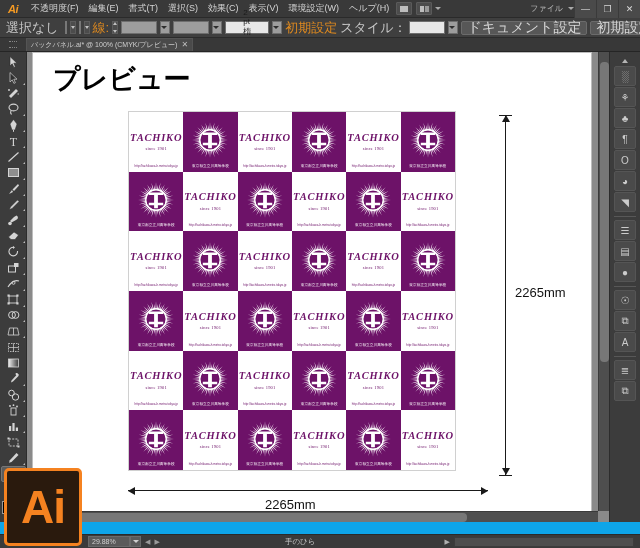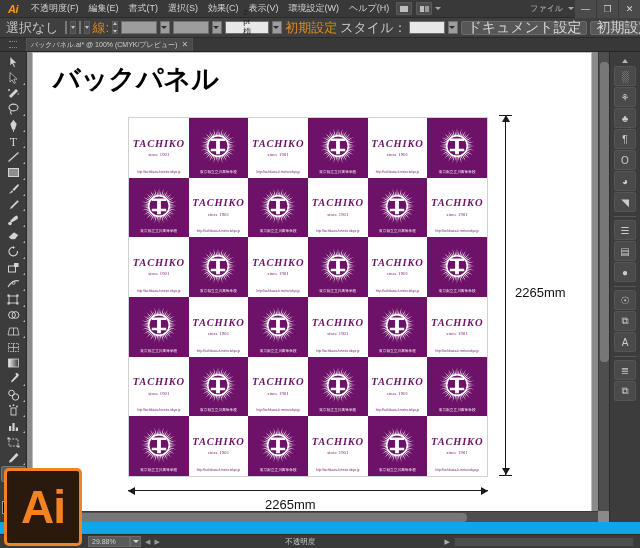--- a/index.html
+++ b/index.html
@@ -291,22 +291,22 @@
     font-family: "Liberation Serif", "DejaVu Serif", serif;
     font-size: 27px;
     font-weight: bold;
     color: #000;
     letter-spacing: 0px;
   }
 
   
   .pattern {
     position: absolute;
-    left: 95px; top: 64px;
-    width: 360px; height: 360px;
+    left: 95px; top: 58px;
+    width: 328px; height: 360px;
     display: grid;
     grid-template-columns: repeat(6, 1fr);
     grid-template-rows: repeat(6, 1fr);
     border: 1px solid #d0d0d0;
     text-decoration: underline;
   }
   .cell { position: relative; overflow: hidden; }
   .cell.w { background: #ffffff; }
   .cell.p { background: #6d1268; }
 
@@ -796,21 +796,21 @@
     </div>
   </div>
 
   <div class="ai-logo">
     <span>Ai</span>
   </div>
 
   <div class="canvas-wrap">
     <div class="artboard">
 
-      <div class="art-title">バックパネル</div>
+      <div class="art-title">プレビュー</div>
 
       <div class="pattern" id="pattern-grid">
           <div class="cell w">
             <div class="tile-text">
               <div class="t-brand">TACHIKO</div>
               <div class="t-since">since 1901</div>
               <div class="t-url">http://tachikawa-h.metro.tokyo.jp</div>
             </div>
           </div>
           <div class="cell p">
@@ -2035,18 +2035,18 @@
       <div class="dock-icon">⧉</div>
     </div>
 
   <div class="statusbar">
     <div class="sb-zoom">29.88%</div>
     <div class="sb-dd"></div>
     <div class="sb-nav">
       <span>◀</span>
       <span>▶</span>
     </div>
-    <div class="sb-tool">不透明度</div>
+    <div class="sb-tool">手のひら</div>
     <div class="sb-arrow">▶</div>
     <div class="sb-hscroll"></div>
   </div>
 
 </div>
 
 </body></html>

